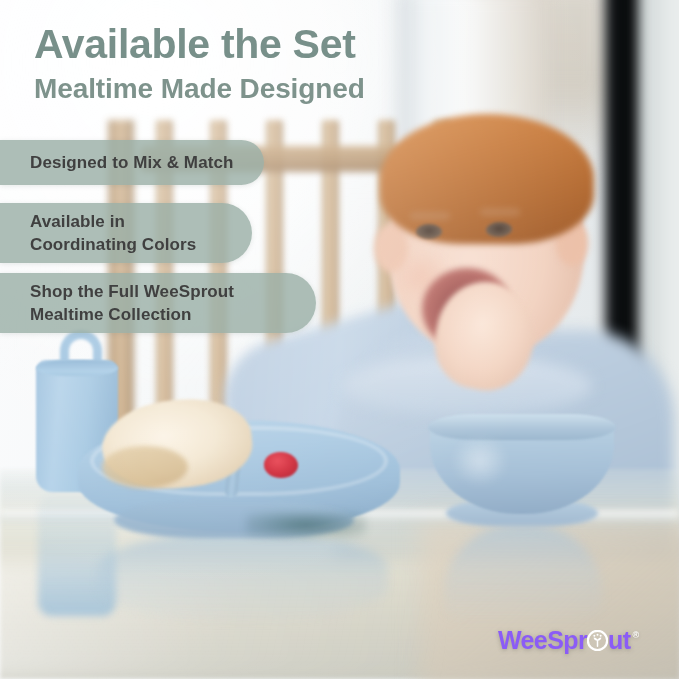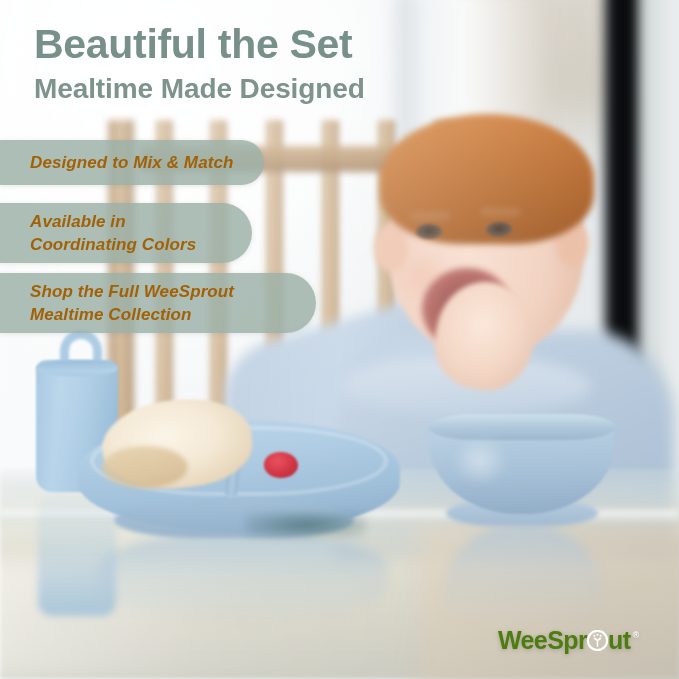--- a/index.html
+++ b/index.html
@@ -303,36 +303,35 @@
   
   .badge {
     position:absolute; left:0;
     background:rgba(155,176,167,.82);
     border-radius:0 30px 30px 0;
     display:flex; align-items:center;
     padding-left:30px; padding-right:26px;
     box-shadow:0 1px 5px rgba(90,110,104,.15);
   }
   .badge-text {
-    color:#a16207; font-size:17px; font-weight:bold;
+    color:#404040; font-size:17px; font-weight:bold;
     line-height:1.38; letter-spacing:.1px;
     white-space:pre-line;
-    font-style:italic;
   }
   #badge-1 { top:140px; width:264px; height:45px; }
   #badge-2 { top:203px; width:252px; height:60px; }
   #badge-3 { top:273px; width:316px; height:60px; }
 
   
   #logo {
     position:absolute; left:498px; top:628px;
     display:flex; align-items:flex-start;
   }
   #logo-text {
-    font-size:25px; font-weight:bold; color:#4d7c0f;
+    font-size:25px; font-weight:bold; color:#8b5cf6;
     letter-spacing:-.6px; line-height:1;
     text-shadow:0 1px 4px rgba(80,80,70,.35);
     display:flex; align-items:center;
   }
   #logo-sprout {
     display:inline-block; width:21px; height:21px;
     position:relative; margin:0 0px;
   }
   #logo-reg {
     font-size:9px; font-weight:bold; color:#ffffff;
@@ -409,21 +408,21 @@
     <div id="bowl-base"></div>
     <div id="bowl-body"></div>
     <div id="bowl-interior"></div>
     <div id="bowl-rim"></div>
     <div id="bowl-highlight"></div>
   </div>
 
   <div class="layer" id="photo-haze"></div>
 
   <div class="layer" id="headline-block">
-    <div id="headline">Beautiful the Set</div>
+    <div id="headline">Available the Set</div>
     <div id="subheadline">Mealtime Made Designed</div>
   </div>
 
   <div class="badge" id="badge-1">
     <span class="badge-text">Designed to Mix &amp; Match</span>
   </div>
   <div class="badge" id="badge-2">
     <span class="badge-text">Available in
 Coordinating Colors</span>
   </div>

